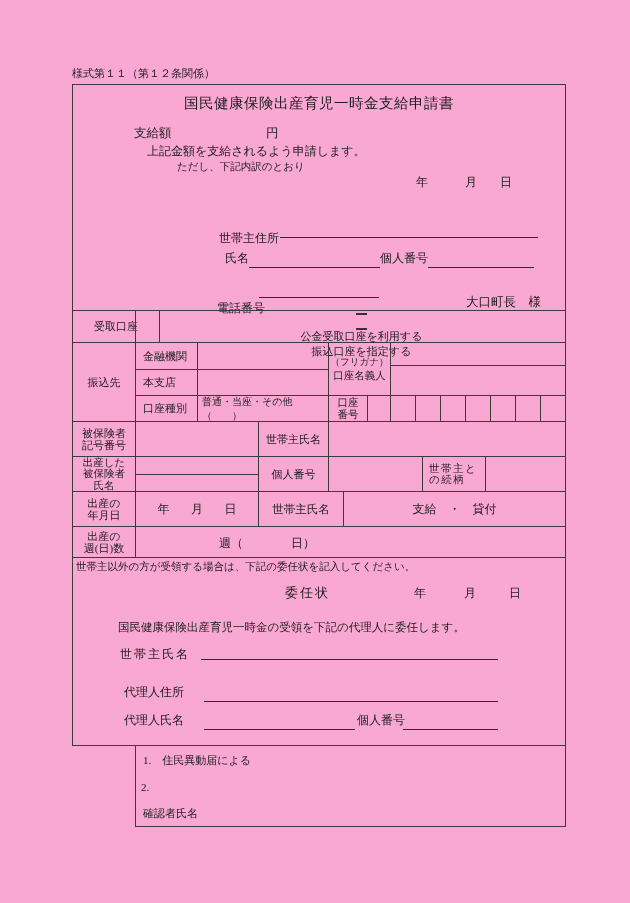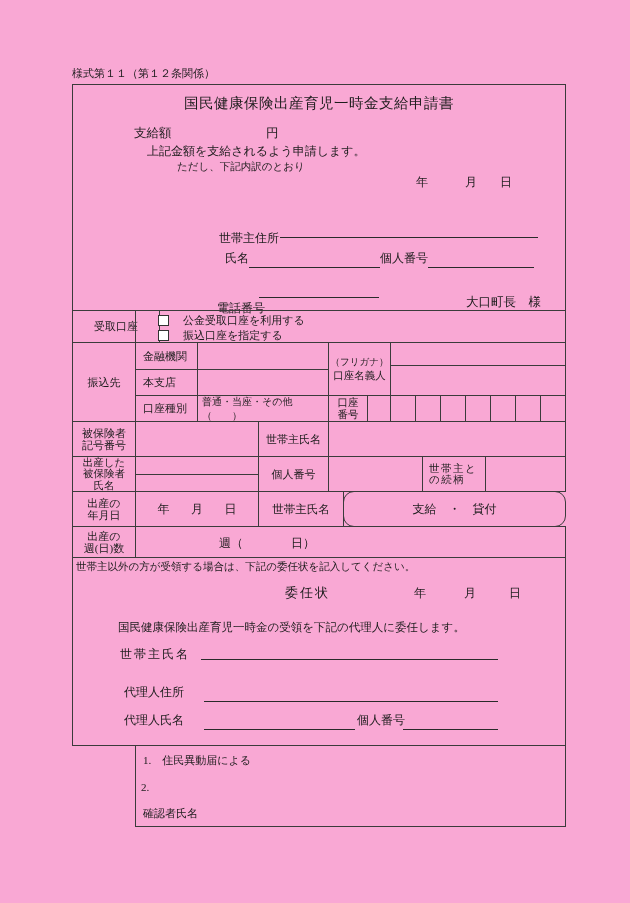--- a/index.html
+++ b/index.html
@@ -11,21 +11,21 @@
   #sheet{position:absolute;left:0;top:0;width:630px;height:903px;background:#f9a8d4;}
   #formbox{position:absolute;left:72px;top:84px;width:494px;height:742px;}
   .cell{position:absolute;border:1px solid #3b3b3b;box-sizing:border-box;background:transparent;}
   .ctr{display:flex;flex-direction:column;align-items:center;justify-content:center;text-align:center;}
   .lft{display:flex;flex-direction:column;justify-content:center;text-align:left;}
   .fs11{font-size:11px;line-height:12.5px;}
   .fs105{font-size:10.5px;line-height:11.5px;}
   .fs12{font-size:12px;}
   .ul{position:absolute;border-bottom:1px solid #2a2a2a;height:14px;}
   .cb{display:inline-block;width:9px;height:9px;border:1px solid #333;background:#fff;vertical-align:middle;}
-  .optrow{display:flex;align-items:center;gap:14px;padding-left:22px;height:15px;font-size:11px;}
+  .optrow{display:flex;align-items:center;gap:14px;padding-left:22px;height:15px;font-size:11px;flex-direction:column;}
   .txt{position:absolute;white-space:nowrap;}
 </style>
 </head>
 <body>
 
 <div id="sheet">
 
   <div class="txt" style="left:72px;top:66px;font-size:11px;">様式第１１（第１２条関係）</div>
 
   <div id="formbox">
@@ -138,21 +138,21 @@
       <span>年月日</span>
     </div>
     <div class="cell fs12" style="left:63px;top:407px;width:124px;height:36px;display:flex;align-items:center;justify-content:space-evenly;">
       <span>年</span>
       <span>月</span>
       <span>日</span>
     </div>
     <div class="cell ctr" style="left:186px;top:407px;width:86px;height:36px;font-size:11.5px;">
       <span>世帯主氏名</span>
     </div>
-    <div class="cell ctr fs12" style="left:271px;top:407px;width:223px;height:36px;border-radius:11px;">
+    <div class="cell ctr fs12" style="left:271px;top:407px;width:223px;height:36px;">
       <span>支給　・　貸付</span>
     </div>
 
     <div class="cell ctr fs11" style="left:0;top:442px;width:64px;height:32px;">
       <span>出産の</span>
       <span>週(日)数</span>
     </div>
     <div class="cell fs12" style="left:63px;top:442px;width:431px;height:32px;">
       <span class="txt" style="left:83px;top:8px;">週（</span>
       <span class="txt" style="left:155px;top:8px;">日）</span>

